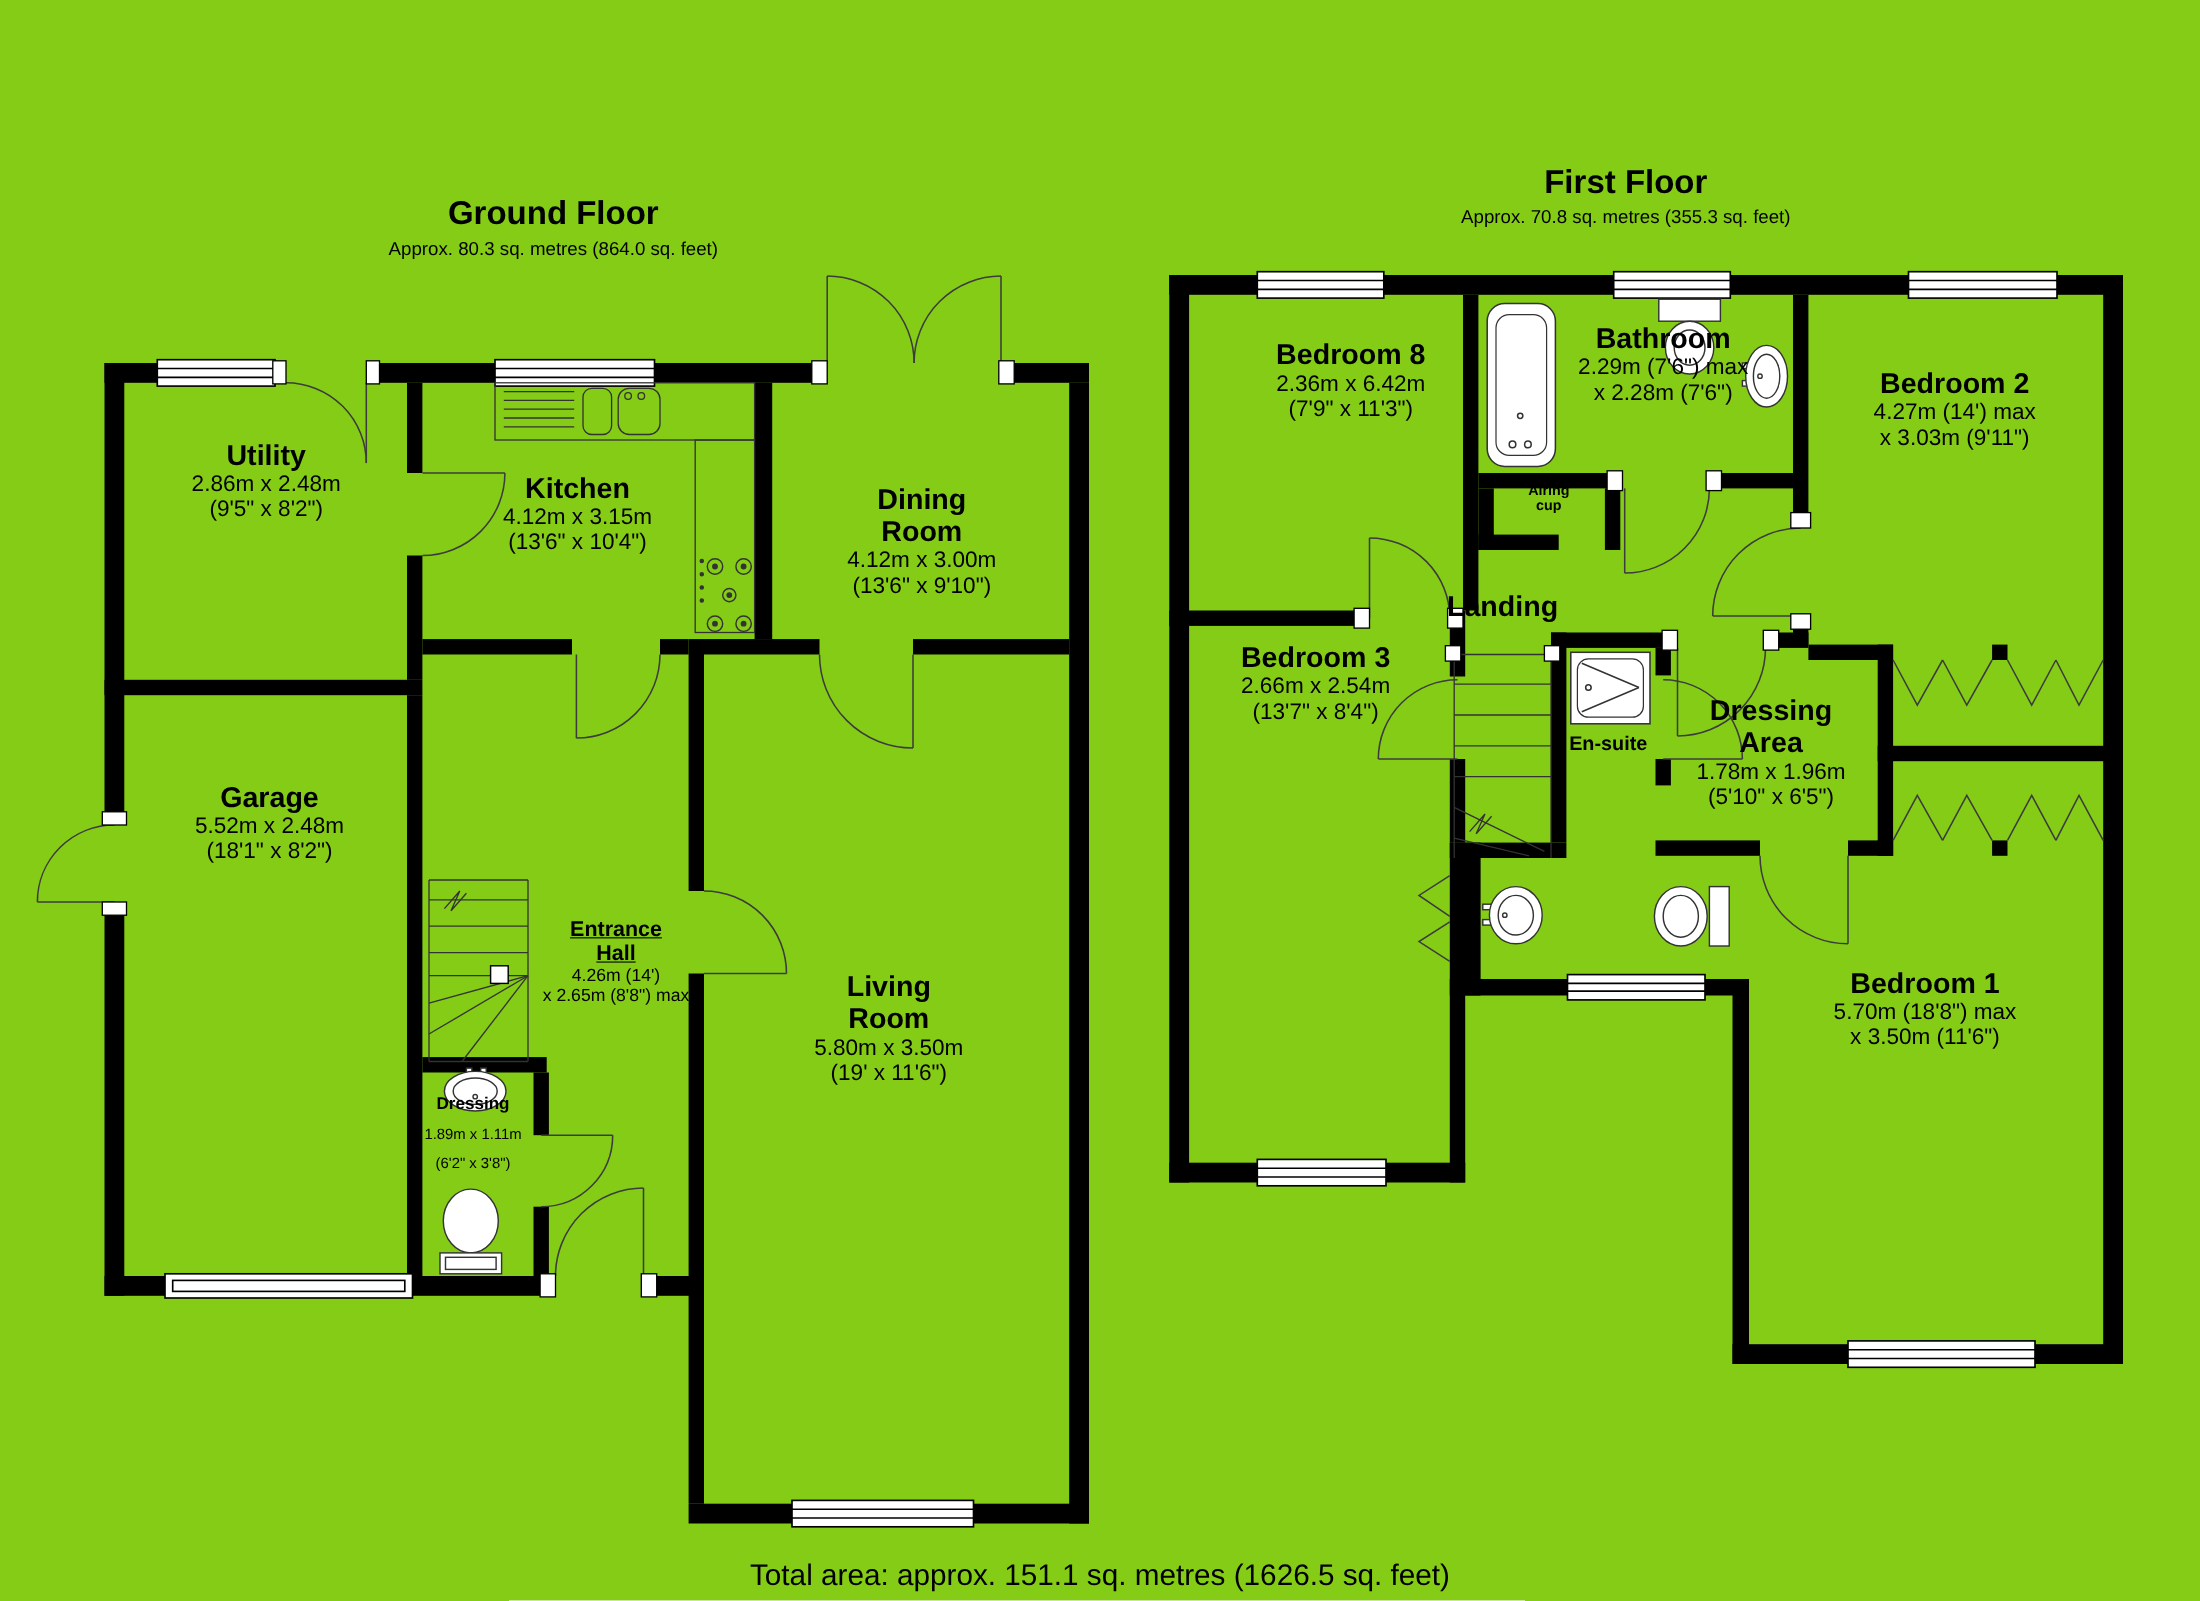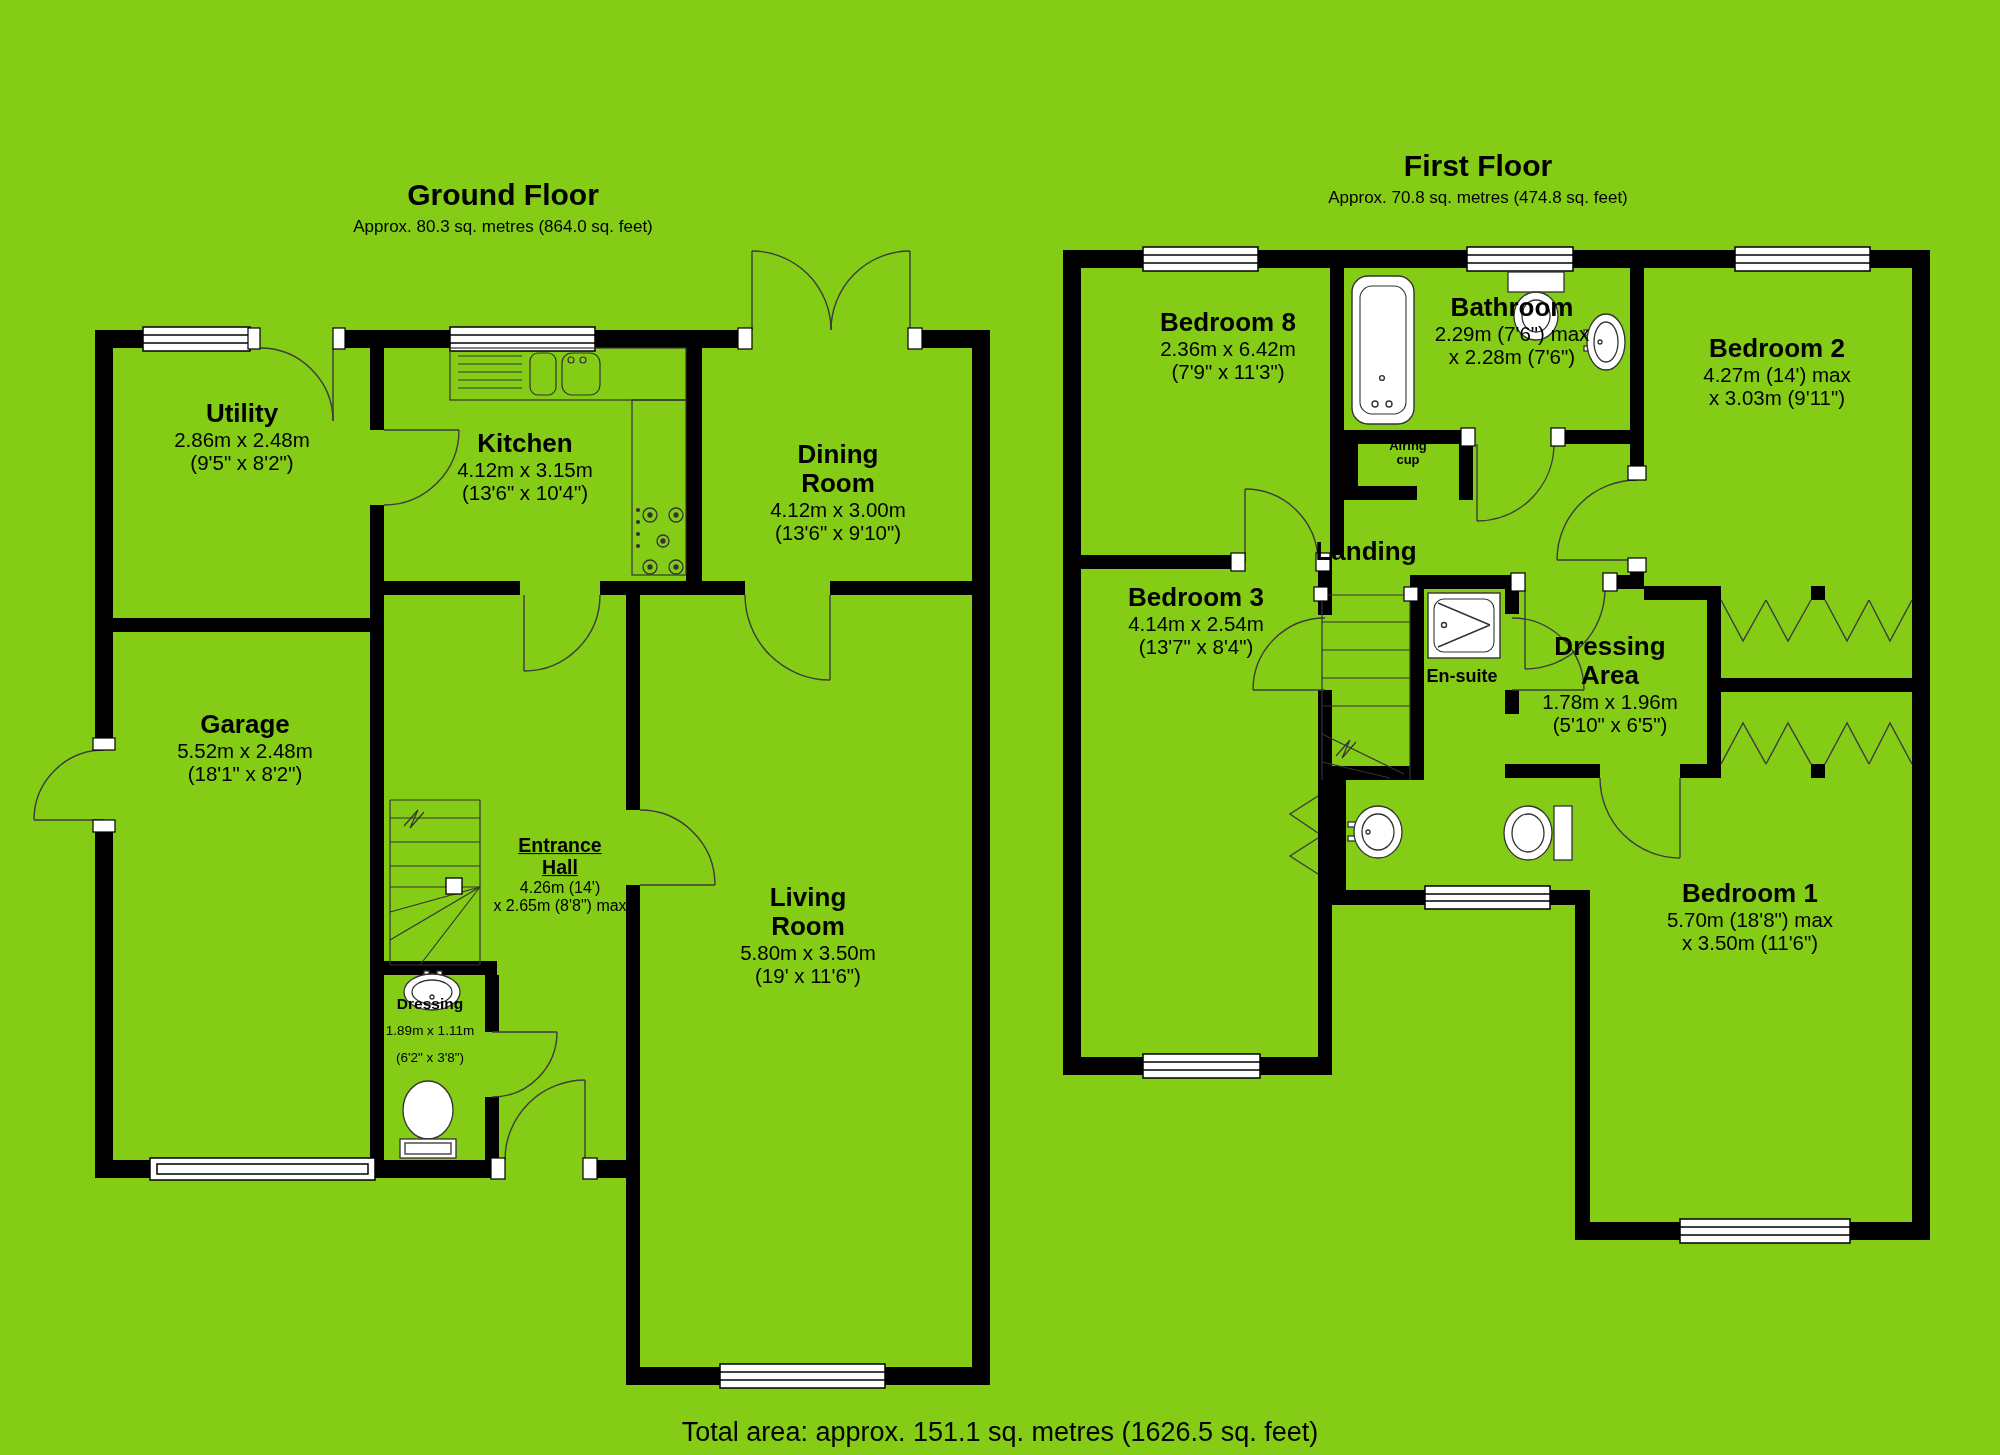--- a/index.html
+++ b/index.html
@@ -407,21 +407,21 @@
     <div class="rm">Living</div>
     <div class="rm">Room</div>
     <div class="dim">5.80m x 3.50m</div>
     <div class="dim">(19' x 11'6")</div>
   </div>
 
   <div class="label" style="left:1478px;top:166px">
     <div class="title">First Floor</div>
   </div>
   <div class="label" style="left:1478px;top:198px">
-    <div class="subtitle">Approx. 70.8 sq. metres (474.8 sq. feet)</div>
+    <div class="subtitle">Approx. 70.8 sq. metres (355.3 sq. feet)</div>
   </div>
 
   <div class="label" style="left:1228px;top:346px">
     <div class="rm">Bedroom 8</div>
     <div class="dim">2.36m x 6.42m</div>
     <div class="dim">(7'9" x 11'3")</div>
   </div>
   <div class="label" style="left:1512px;top:331px">
     <div class="rm">Bathroom</div>
     <div class="dim">2.29m (7'6") max</div>
@@ -434,21 +434,21 @@
   </div>
   <div class="label xxs" style="left:1408px;top:453px">
     <div class="rm">Airing</div>
     <div class="rm">cup</div>
   </div>
   <div class="label" style="left:1366px;top:552px">
     <div class="rm">Landing</div>
   </div>
   <div class="label" style="left:1196px;top:621px">
     <div class="rm">Bedroom 3</div>
-    <div class="dim">4.14m x 2.54m</div>
+    <div class="dim">2.66m x 2.54m</div>
     <div class="dim">(13'7" x 8'4")</div>
   </div>
   <div class="label ens" style="left:1462px;top:676px">
     <div class="rm">En-suite</div>
   </div>
   <div class="label" style="left:1610px;top:684px">
     <div class="rm">Dressing</div>
     <div class="rm">Area</div>
     <div class="dim">1.78m x 1.96m</div>
     <div class="dim">(5'10" x 6'5")</div>

